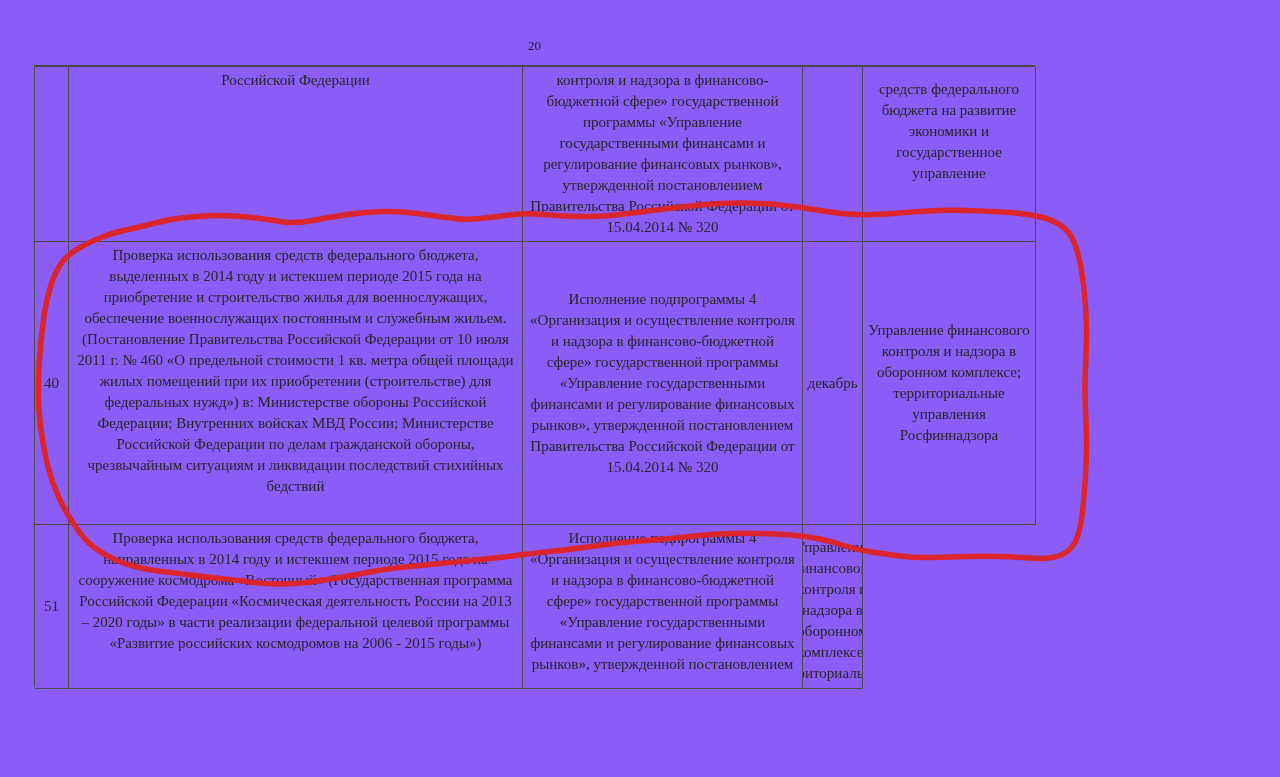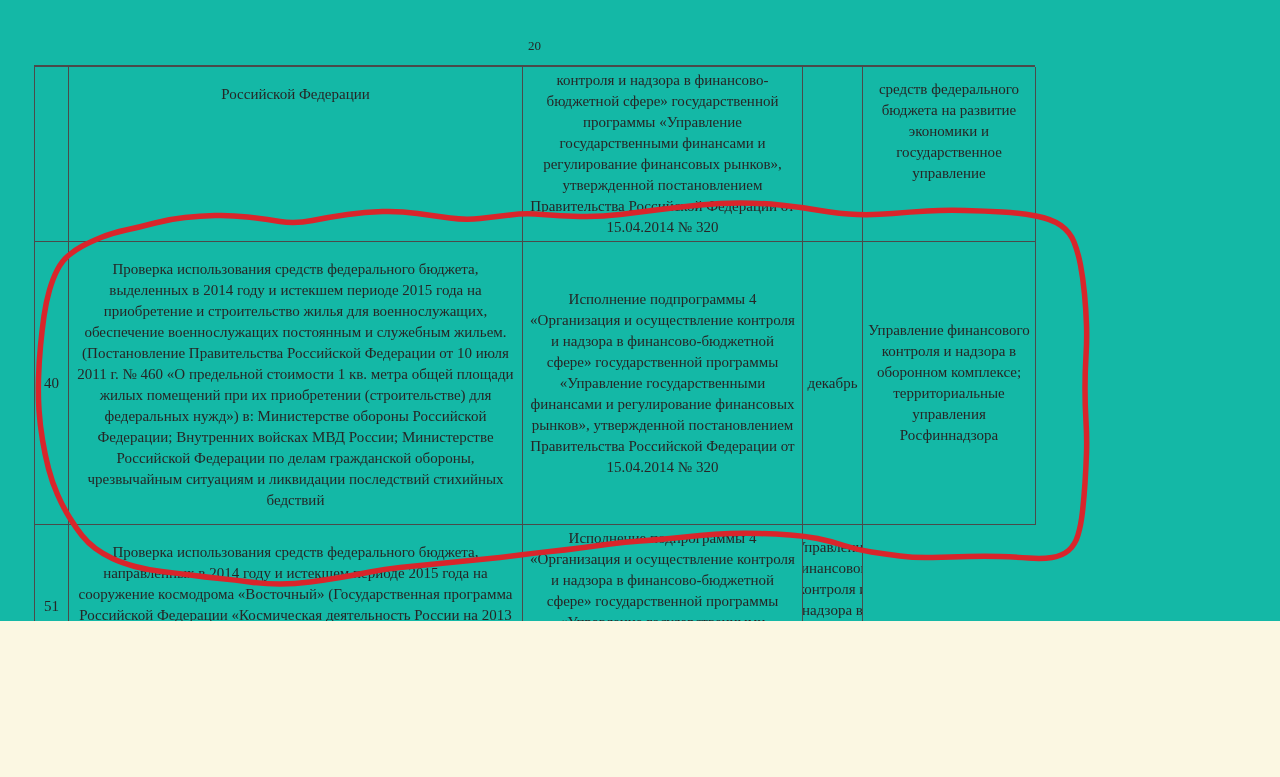--- a/index.html
+++ b/index.html
@@ -4,22 +4,22 @@
 <style>
   * { margin:0; padding:0; box-sizing:border-box; }
   html,body { width:100%; height:100%; }
   body {
     background:#fbf7e2;
     font-family:"Liberation Serif","DejaVu Serif",serif;
     color:#262626;
   }
   .page {
     position:relative;
-    width:1280px; height:621px;
-    background:#14b8a6;
+    width:1280px; height:777px;
+    background:#8b5cf6;
     overflow:hidden;
   }
   .pageno {
     position:absolute;
     left:34px; top:38px; width:1001px;
     text-align:center;
     font-size:13px;
     color:#262626;
   }
   .doc-table {
@@ -35,21 +35,21 @@
     line-height:21px;
   }
   .cell {
     border-right:1px solid #4a4a4a;
     border-bottom:1px solid #4a4a4a;
     display:flex;
     flex-direction:column;
     align-items:center;
     text-align:center;
     overflow:hidden;
-    padding:17px 7px;
+    padding:3px 7px;
   }
   .cell.v-top    { justify-content:flex-start; }
   .cell.v-center { justify-content:center; }
   .c-no   { padding:2px 1px; }
   .c-prog { padding:3px 5px; }
   .c-exec { padding:12px 4px; }
   .annotation {
     position:absolute;
     left:0; top:0;
     width:1280px; height:777px;

